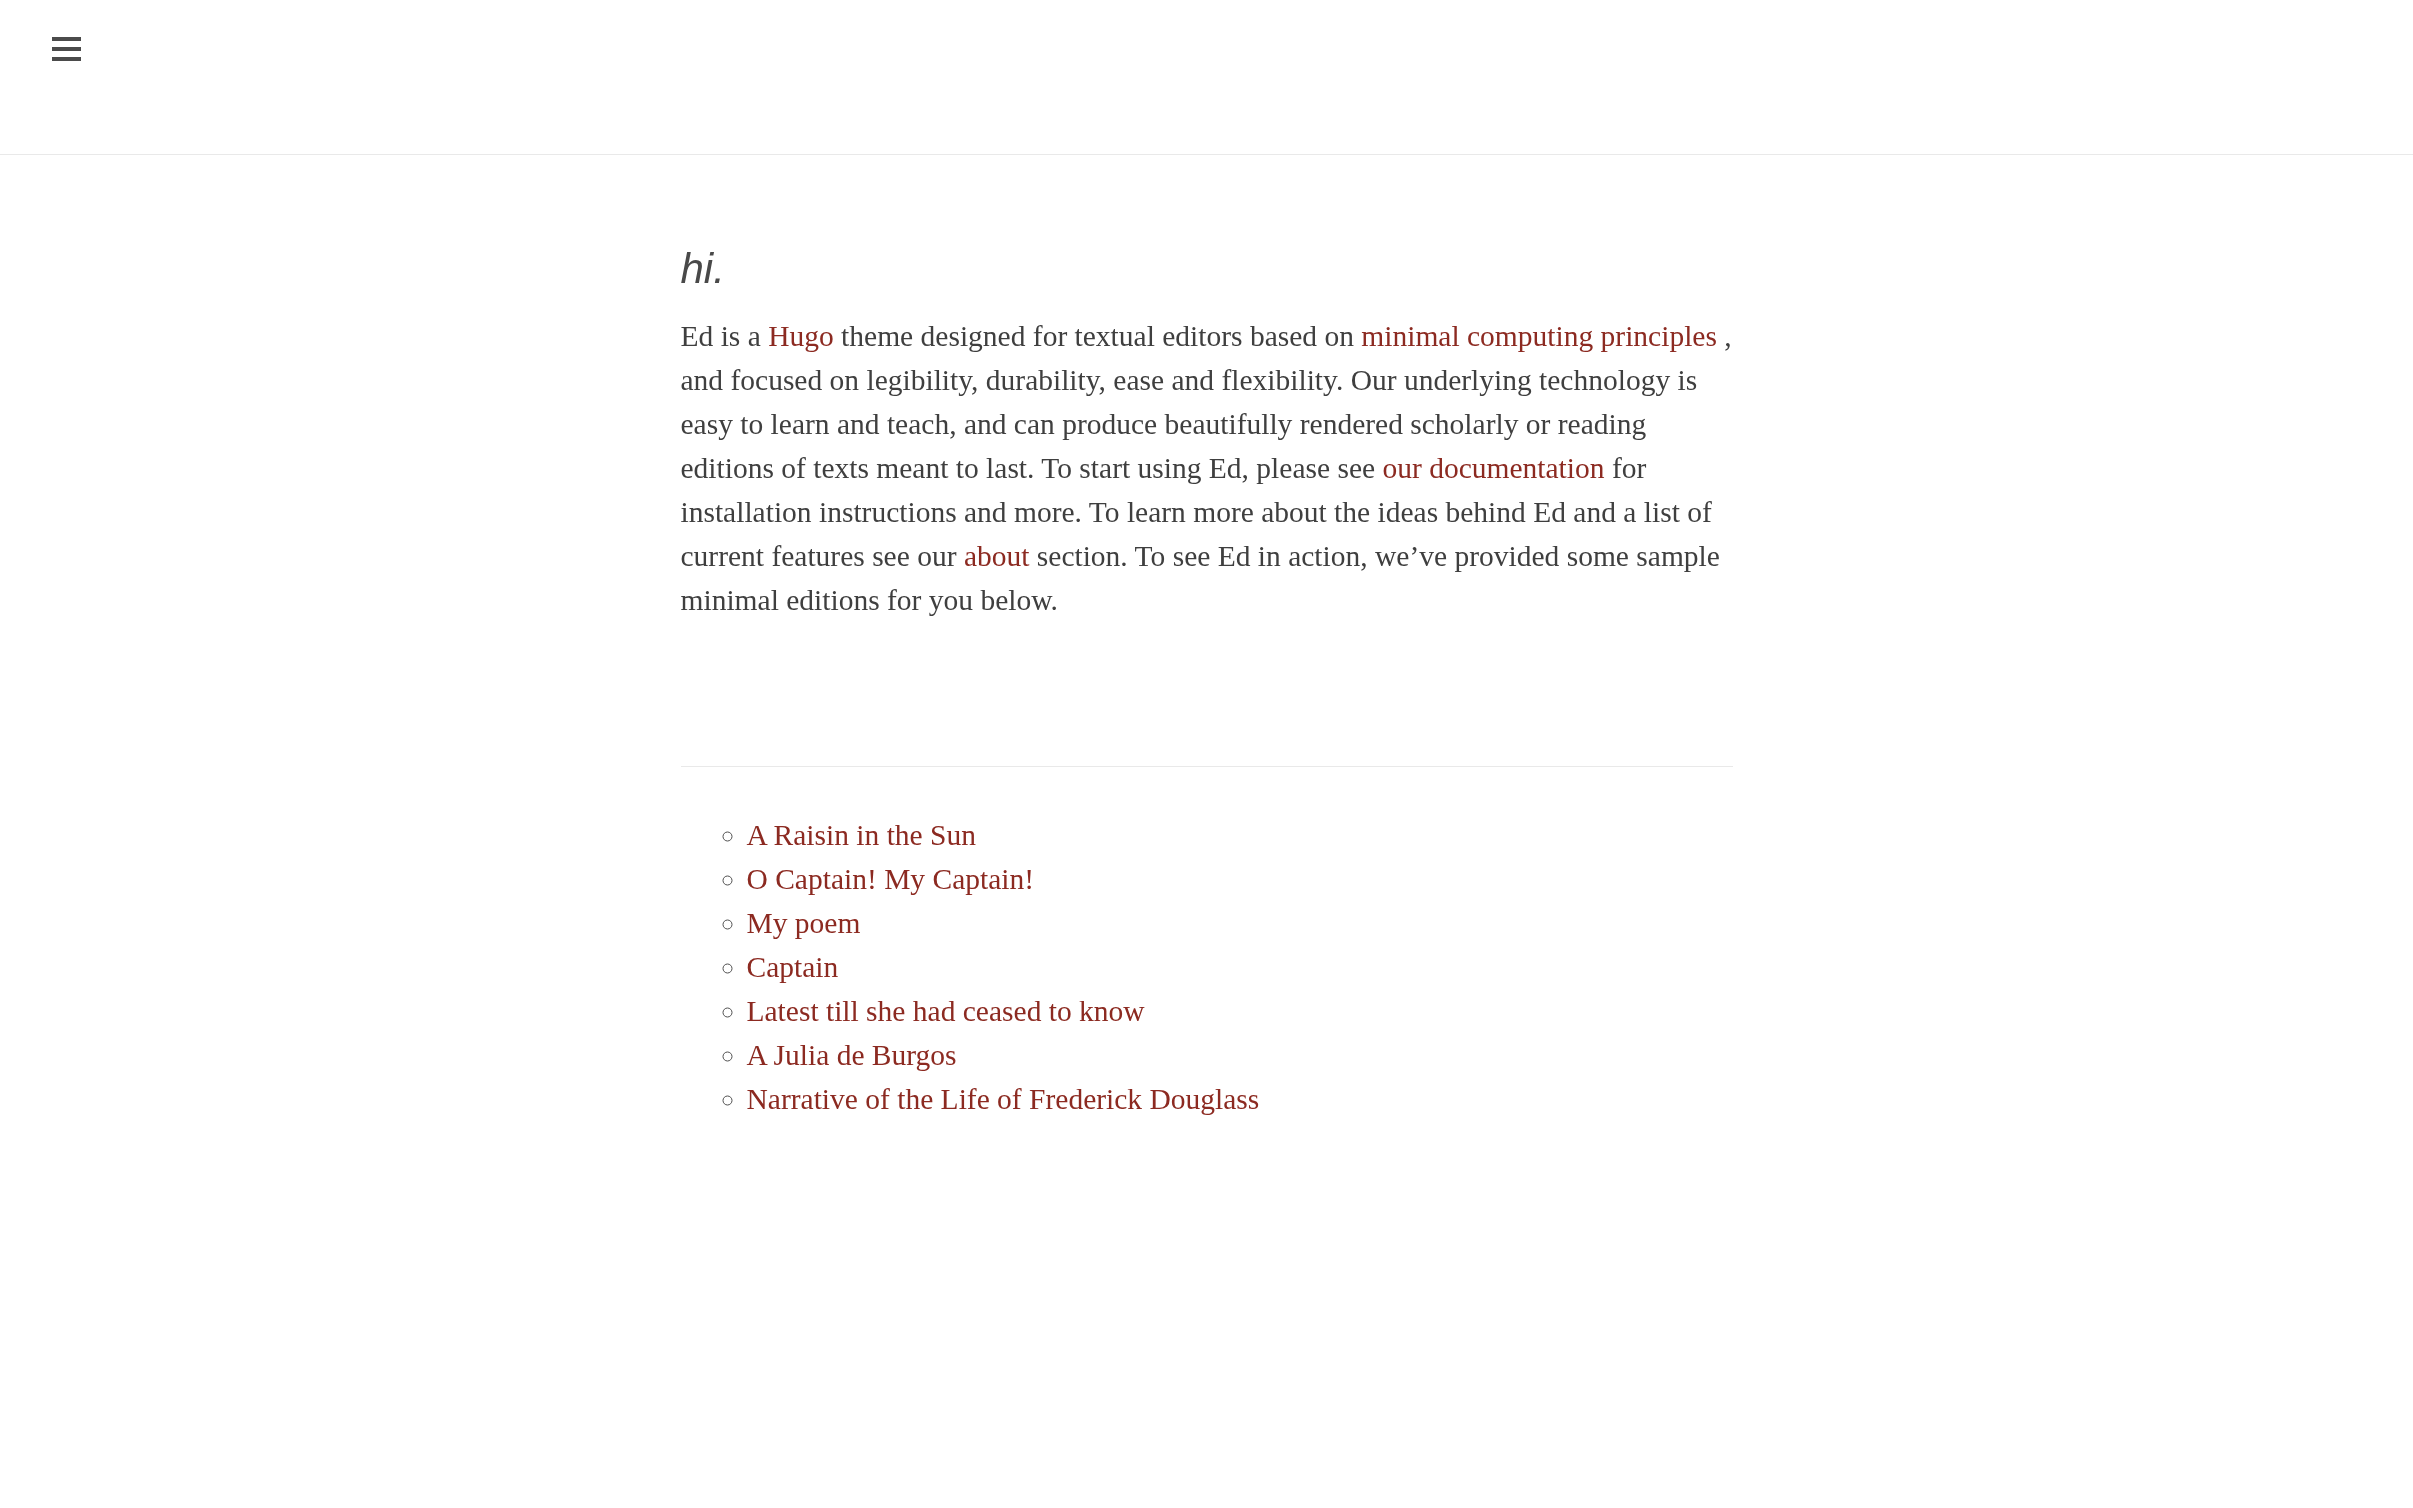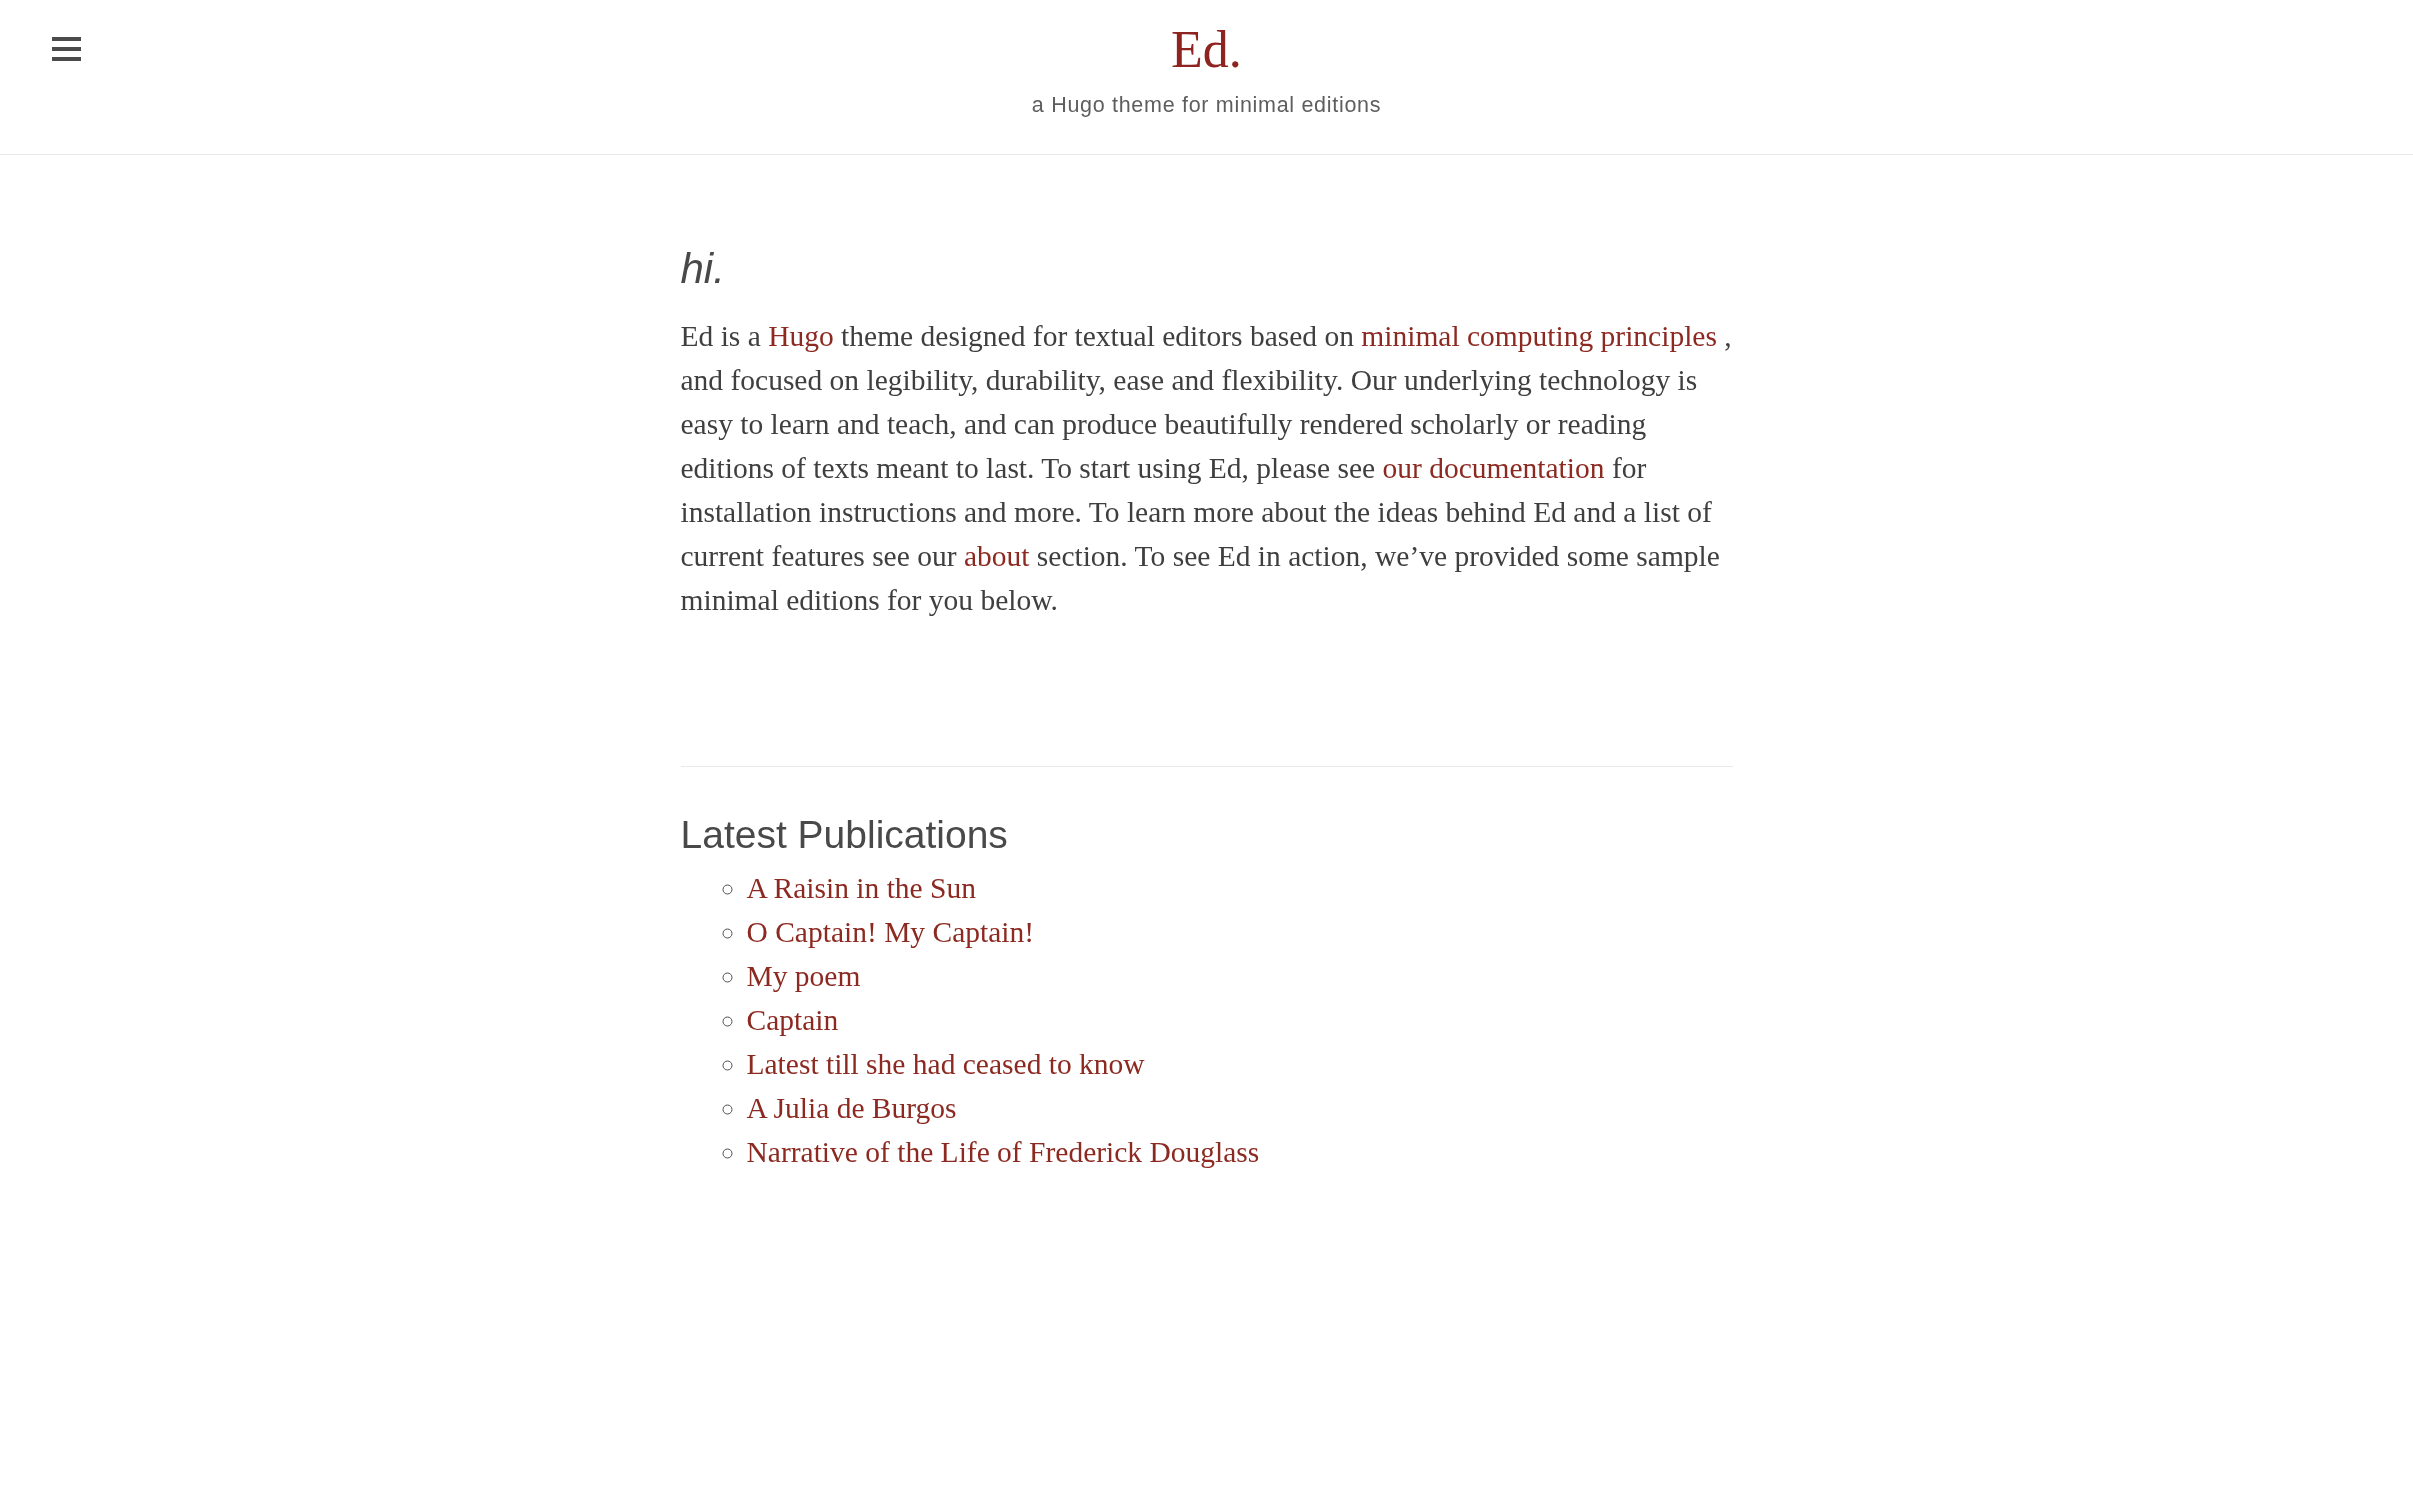--- a/index.html
+++ b/index.html
@@ -118,35 +118,30 @@
 <body>
 
 <header class="site-header">
   <button class="menu-button" aria-label="menu">
     <span class="hamburger">
       <span></span>
         <span></span>
         <span></span>
     </span>
   </button>
-  <div class="masthead">
-    <h1 class="site-title">Ed.</h1>
-    <p class="site-subtitle">a Hugo theme for minimal editions</p>
-  </div>
 </header>
 
 <main class="content">
   <h2 class="page-title">hi.</h2>
 
   <p class="intro" id="intro-paragraph"><span>Ed is a </span><a href="#">Hugo</a><span> theme designed for textual editors based on </span><a href="#">minimal computing principles</a><span> , and focused on legibility, durability, ease and flexibility. Our underlying technology is easy to learn and teach, and can produce beautifully rendered scholarly or reading editions of texts meant to last. To start using Ed, please see </span><a href="#">our documentation</a><span> for installation instructions and more. To learn more about the ideas behind Ed and a list of current features see our </span><a href="#">about</a><span> section. To see Ed in action, we’ve provided some sample minimal editions for you below.</span></p>
 
   <hr class="divider">
 
   <section>
-    <h3 class="pubs-heading">Latest Publications</h3>
     <ul class="pub-list" id="publications-list">
         <li><a href="#">A Raisin in the Sun</a></li>
         <li><a href="#">O Captain! My Captain!</a></li>
         <li><a href="#">My poem</a></li>
         <li><a href="#">Captain</a></li>
         <li><a href="#">Latest till she had ceased to know</a></li>
         <li><a href="#">A Julia de Burgos</a></li>
         <li><a href="#">Narrative of the Life of Frederick Douglass</a></li>
       </ul>
   </section>

